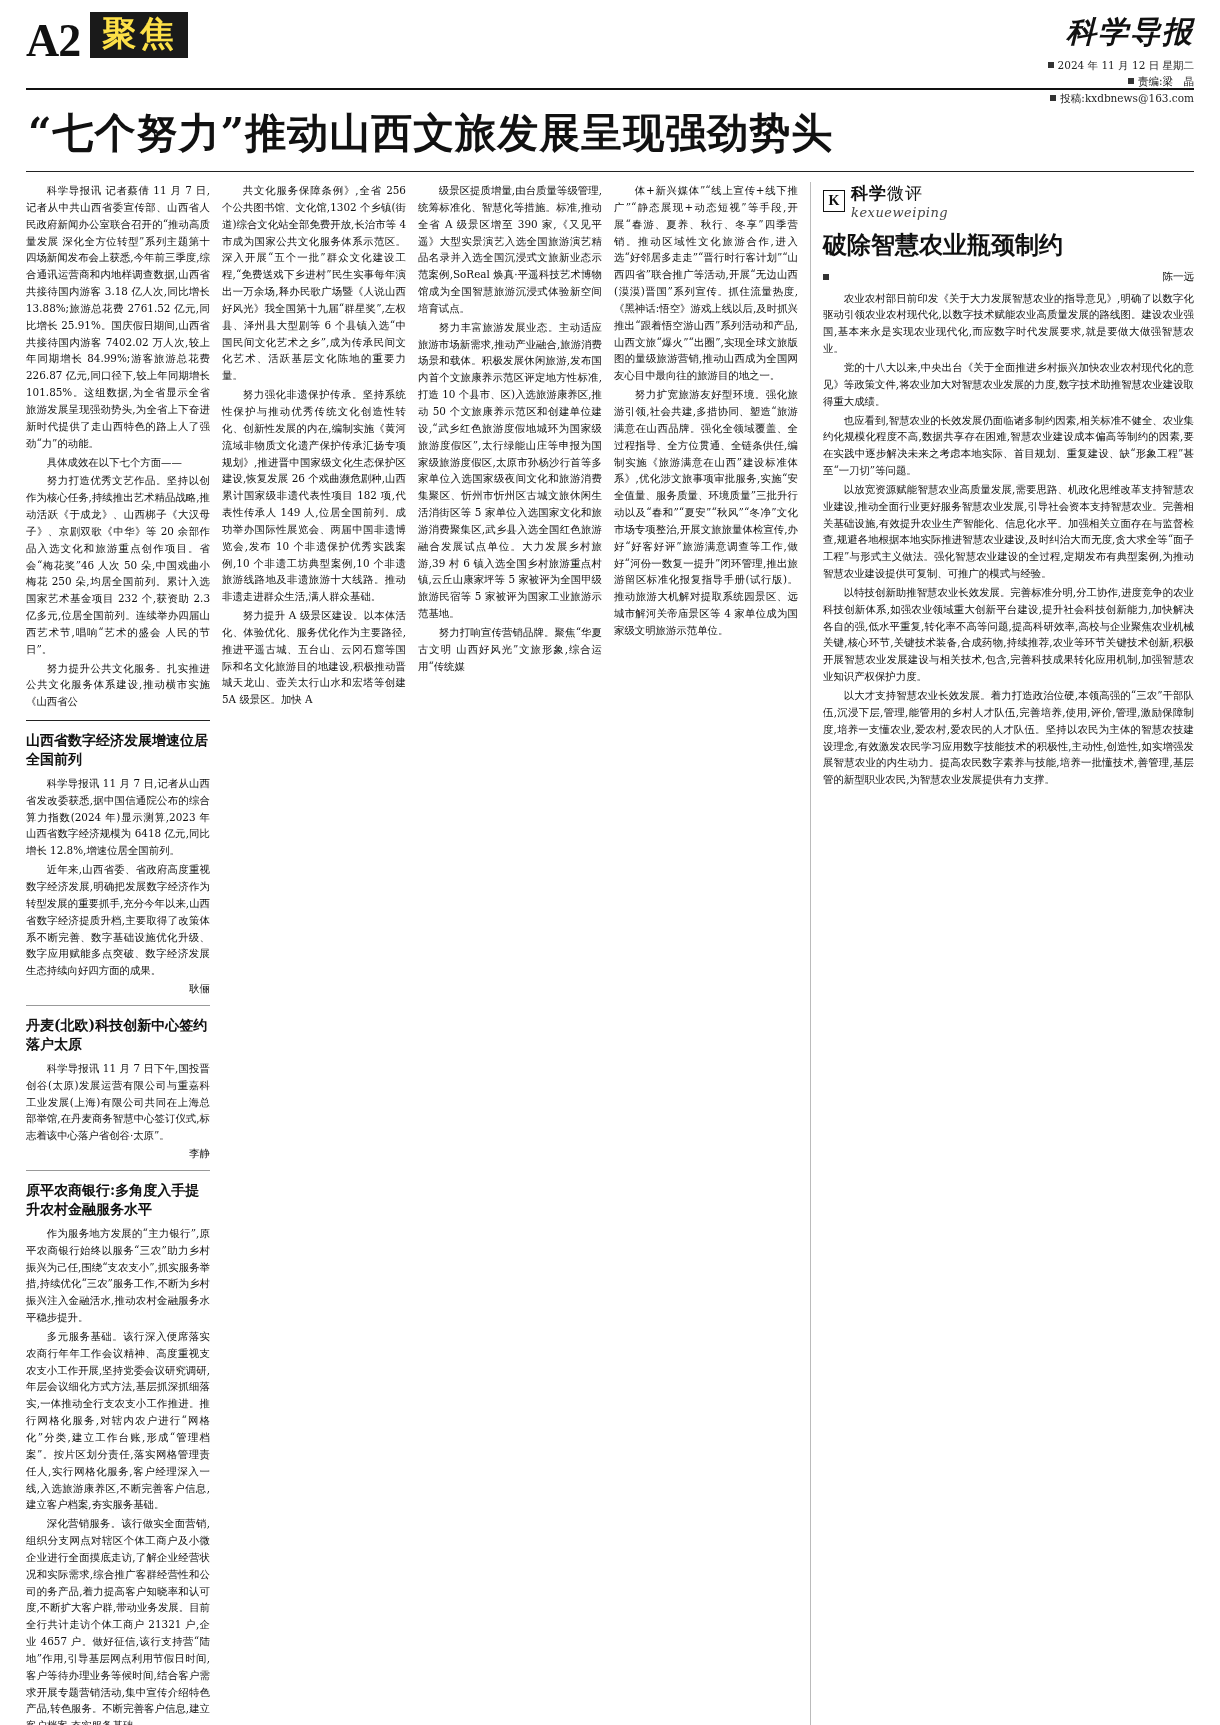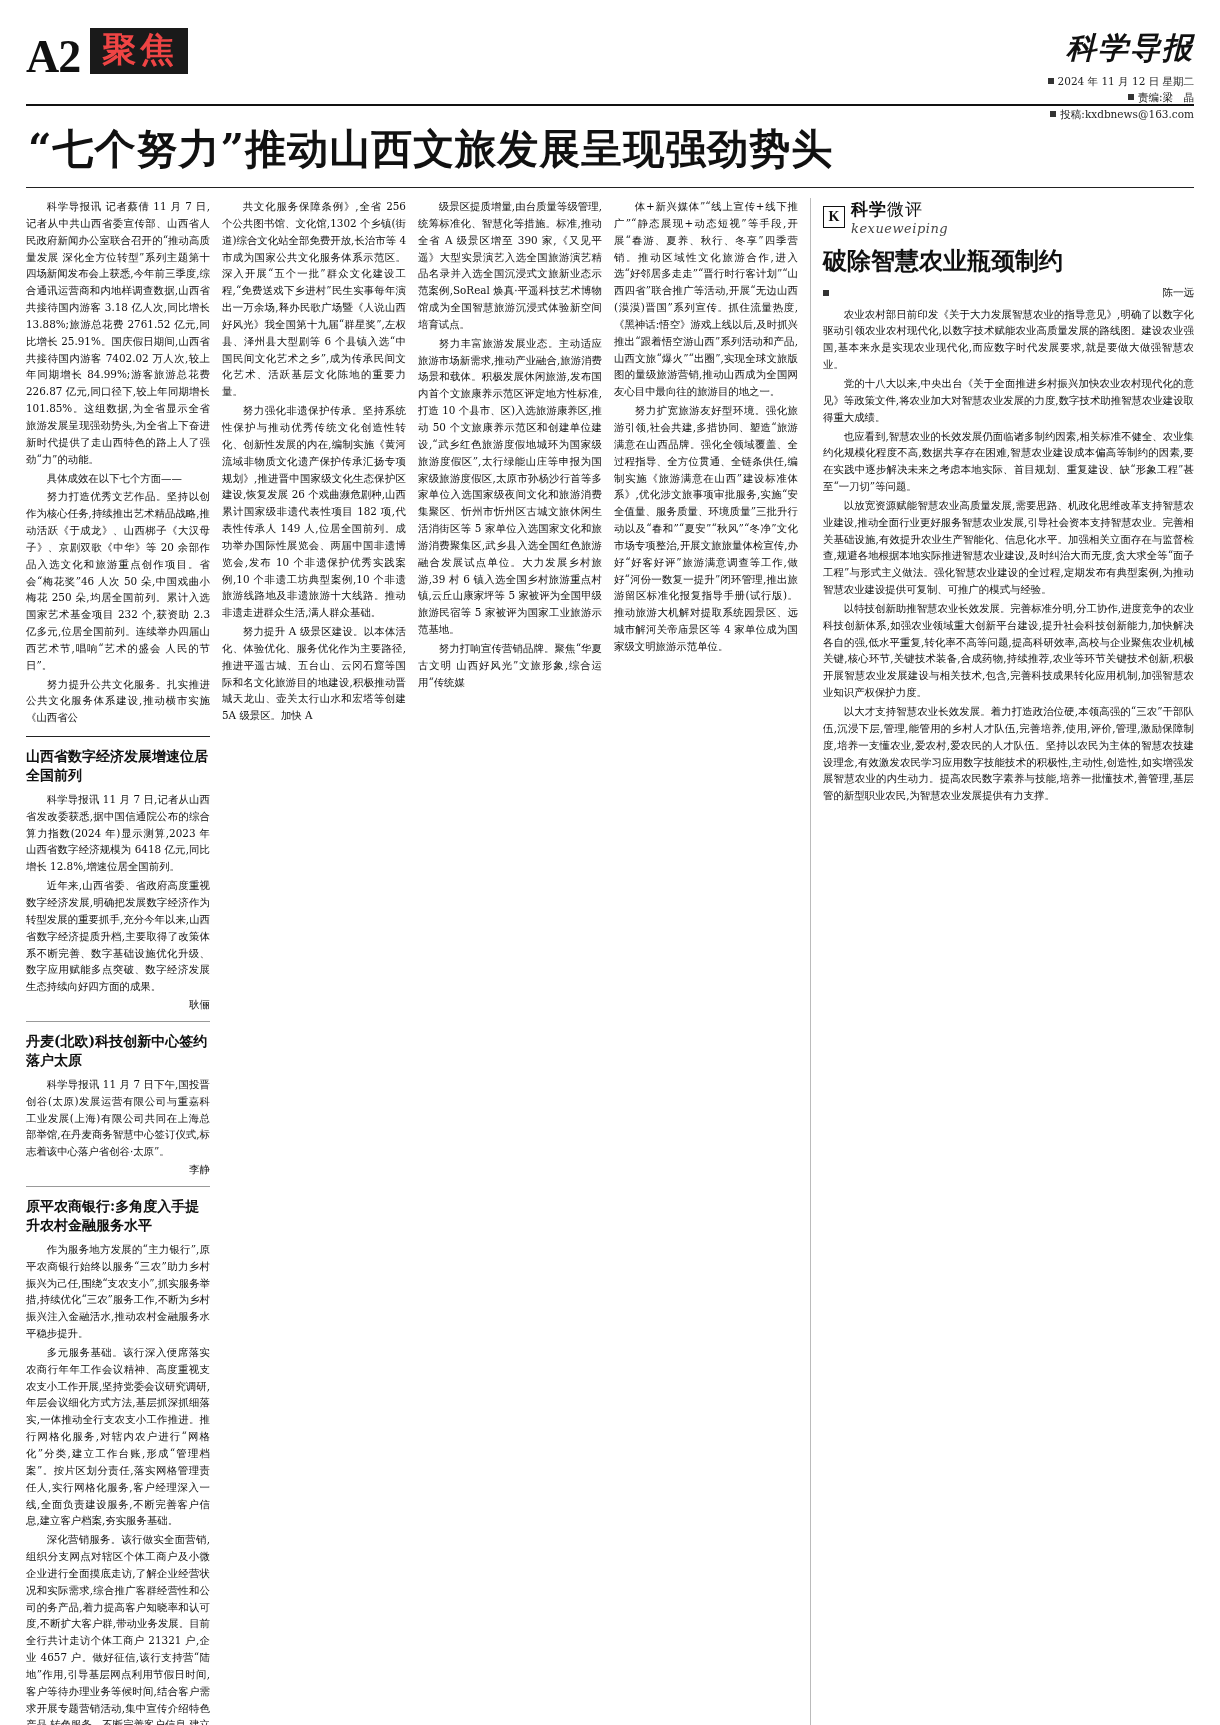--- a/index.html
+++ b/index.html
@@ -4,27 +4,27 @@
 <style>
   * { box-sizing: border-box; }
   html, body { margin:0; padding:0; }
   body {
     width:1220px; height:1725px;
     background:#ffffff;
     font-family:"DejaVu Serif", serif;
     color:#111;
     position:relative;
   }
-  .page { width:1220px; height:1725px; padding:28px 26px 10px 26px; position:relative; }
+  .page { width:1220px; height:1725px; padding:12px 26px 10px 26px; position:relative; }
 
   
   .masthead { display:flex; align-items:flex-start; justify-content:space-between; height:72px; }
   .mh-left { display:flex; align-items:flex-start; gap:10px; }
   .pagenum { font-family:"Liberation Serif", serif; font-size:46px; font-weight:bold; letter-spacing:-1px; line-height:1; padding-top:6px; }
-  .section-badge { background:#1a1a1a; color:#ef4444; font-size:34px; font-weight:bold; letter-spacing:4px; padding:4px 10px 6px 12px; line-height:1.05; font-family:"DejaVu Serif", serif; }
+  .section-badge { background:#1a1a1a; color:#fde047; font-size:34px; font-weight:bold; letter-spacing:4px; padding:4px 10px 6px 12px; line-height:1.05; font-family:"DejaVu Serif", serif; }
   .mh-right { text-align:right; }
   .paper-name { font-family:"DejaVu Serif", serif; font-size:30px; font-weight:bold; letter-spacing:2px; font-style:italic; margin-bottom:4px; }
   .mh-meta { font-size:10.5px; line-height:1.55; color:#222; }
   .mh-meta div { display:flex; justify-content:flex-end; align-items:center; gap:4px; }
   .sq { display:inline-block; width:6px; height:6px; background:#333; }
 
   .rule-thick { border-top:2px solid #111; margin-top:4px; }
 
   
   .headline { font-size:41px; font-weight:bold; letter-spacing:1px; text-align:left; margin:16px 0 10px 2px; font-family:"DejaVu Serif", serif; }
@@ -122,21 +122,21 @@
         </div>
         <div class="byline-right">李静</div>
       </div>
 
       <div class="hr-dash"></div>
 
       <div>
         <div class="subhead">原平农商银行:多角度入手提升农村金融服务水平</div>
         <div class="body-text">
           <p>作为服务地方发展的“主力银行”,原平农商银行始终以服务“三农”助力乡村振兴为己任,围绕“支农支小”,抓实服务举措,持续优化“三农”服务工作,不断为乡村振兴注入金融活水,推动农村金融服务水平稳步提升。</p>
-          <p>多元服务基础。该行深入便席落实农商行年年工作会议精神、高度重视支农支小工作开展,坚持党委会议研究调研,年层会议细化方式方法,基层抓深抓细落实,一体推动全行支农支小工作推进。推行网格化服务,对辖内农户进行“网格化”分类,建立工作台账,形成“管理档案”。按片区划分责任,落实网格管理责任人,实行网格化服务,客户经理深入一线,全面负责建设服务,不断完善客户信息,建立客户档案,夯实服务基础。</p>
+          <p>多元服务基础。该行深入便席落实农商行年年工作会议精神、高度重视支农支小工作开展,坚持党委会议研究调研,年层会议细化方式方法,基层抓深抓细落实,一体推动全行支农支小工作推进。推行网格化服务,对辖内农户进行“网格化”分类,建立工作台账,形成“管理档案”。按片区划分责任,落实网格管理责任人,实行网格化服务,客户经理深入一线,入选旅游康养区,不断完善客户信息,建立客户档案,夯实服务基础。</p>
           <p>深化营销服务。该行做实全面营销,组织分支网点对辖区个体工商户及小微企业进行全面摸底走访,了解企业经营状况和实际需求,综合推广客群经营性和公司的务产品,着力提高客户知晓率和认可度,不断扩大客户群,带动业务发展。目前全行共计走访个体工商户 21321 户,企业 4657 户。做好征信,该行支持营“陆地”作用,引导基层网点利用节假日时间,客户等待办理业务等候时间,结合客户需求开展专题营销活动,集中宣传介绍特色产品,转色服务。不断完善客户信息,建立客户档案,夯实服务基础。</p>
 
         </div>
 
       </div>
     </div>
 
     <div class="col c2">
       <div class="body-text">
         <p>共文化服务保障条例》,全省 256 个公共图书馆、文化馆,1302 个乡镇(街道)综合文化站全部免费开放,长治市等 4 市成为国家公共文化服务体系示范区。深入开展“五个一批”群众文化建设工程,“免费送戏下乡进村”民生实事每年演出一万余场,释办民歌广场暨《人说山西好风光》我全国第十九届“群星奖”,左权县、泽州县大型剧等 6 个县镇入选“中国民间文化艺术之乡”,成为传承民间文化艺术、活跃基层文化陈地的重要力量。</p>

